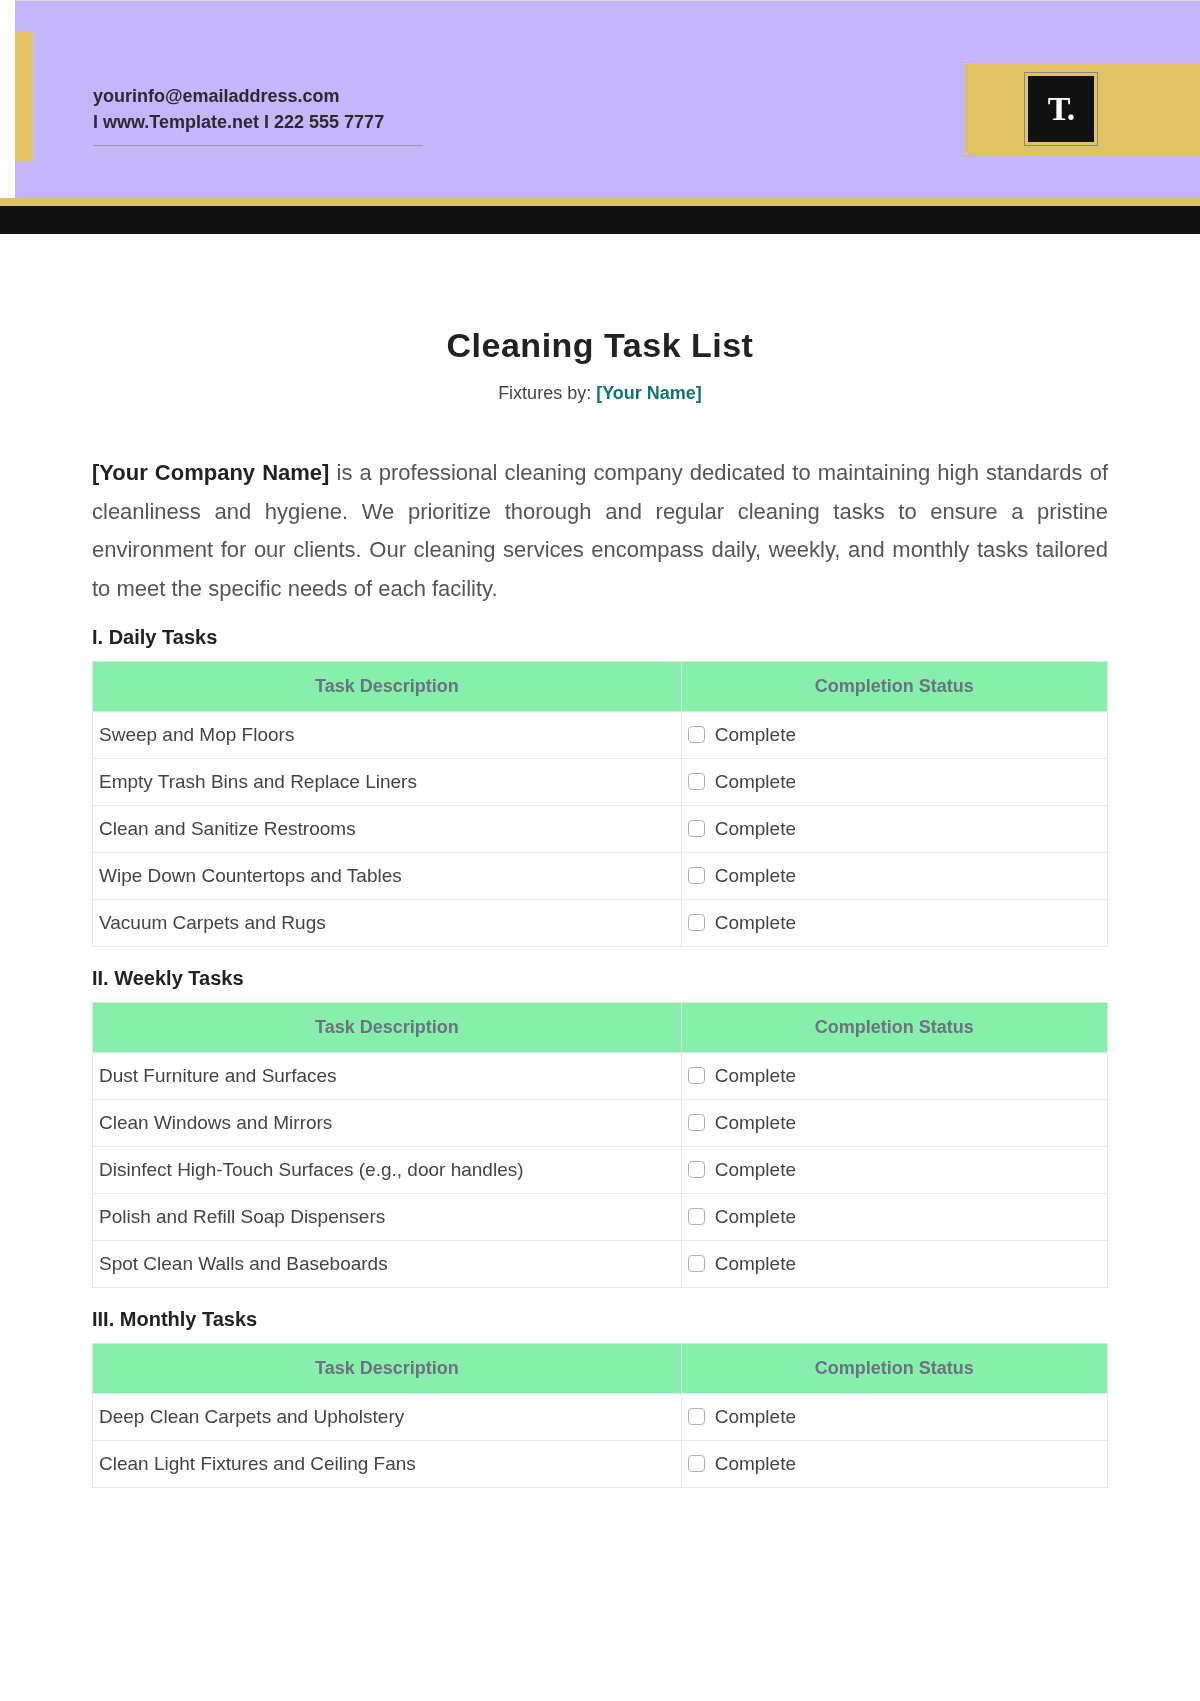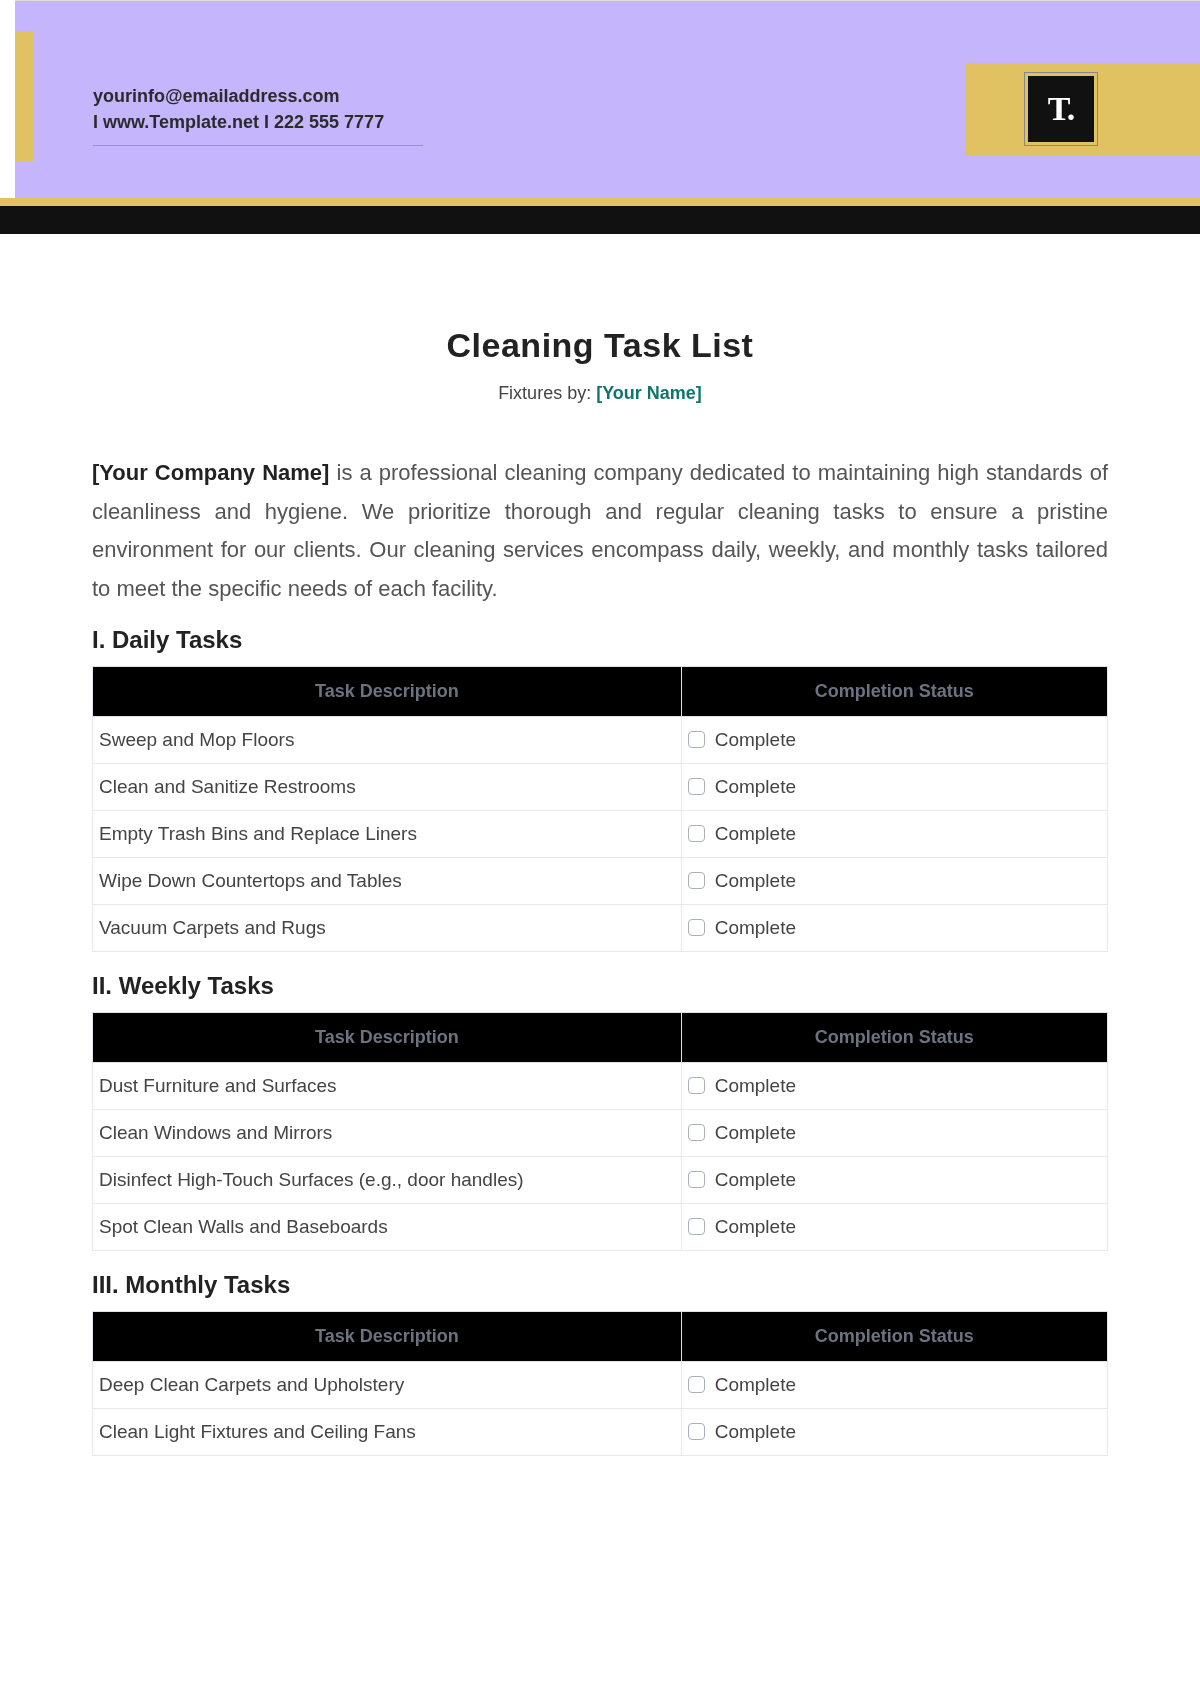--- a/index.html
+++ b/index.html
@@ -84,34 +84,34 @@
   .intro {
     font-size: 22px;
     line-height: 1.75;
     color: #555;
     text-align: justify;
     margin-bottom: 18px;
   }
   .intro b { font-weight: 800; color: #222; }
 
   h2.section {
-    font-size: 24px;
+    font-size: 20px;
     font-weight: 800;
     color: #222;
     margin: 10px 0 12px 0;
   }
 
   table.tasks {
     width: 100%;
     border-collapse: collapse;
     margin-bottom: 20px;
     font-size: 19px;
   }
   table.tasks th {
-    background: #000000;
+    background: #86efac;
     color: #6b7280;
     font-weight: 700;
     padding: 14px 10px;
     border: 1px solid #e0e3e9;
     text-align: center;
     font-size: 18px;
   }
   table.tasks td {
     border: 1px solid #e7e9ee;
     padding: 12px 6px;
@@ -167,25 +167,25 @@
             <th>Task Description</th>
             <th>Completion Status</th>
           </tr>
         </thead>
         <tbody>
           <tr>
             <td class="desc">Sweep and Mop Floors</td>
             <td class="status"><span class="chk"></span><span>Complete</span></td>
           </tr>
           <tr>
+            <td class="desc">Empty Trash Bins and Replace Liners</td>
+            <td class="status"><span class="chk"></span><span>Complete</span></td>
+          </tr>
+          <tr>
             <td class="desc">Clean and Sanitize Restrooms</td>
-            <td class="status"><span class="chk"></span><span>Complete</span></td>
-          </tr>
-          <tr>
-            <td class="desc">Empty Trash Bins and Replace Liners</td>
             <td class="status"><span class="chk"></span><span>Complete</span></td>
           </tr>
           <tr>
             <td class="desc">Wipe Down Countertops and Tables</td>
             <td class="status"><span class="chk"></span><span>Complete</span></td>
           </tr>
           <tr>
             <td class="desc">Vacuum Carpets and Rugs</td>
             <td class="status"><span class="chk"></span><span>Complete</span></td>
           </tr>
@@ -206,20 +206,24 @@
           </tr>
           <tr>
             <td class="desc">Clean Windows and Mirrors</td>
             <td class="status"><span class="chk"></span><span>Complete</span></td>
           </tr>
           <tr>
             <td class="desc">Disinfect High-Touch Surfaces (e.g., door handles)</td>
             <td class="status"><span class="chk"></span><span>Complete</span></td>
           </tr>
           <tr>
+            <td class="desc">Polish and Refill Soap Dispensers</td>
+            <td class="status"><span class="chk"></span><span>Complete</span></td>
+          </tr>
+          <tr>
             <td class="desc">Spot Clean Walls and Baseboards</td>
             <td class="status"><span class="chk"></span><span>Complete</span></td>
           </tr>
         </tbody>
       </table>
       <h2 class="section">III. Monthly Tasks</h2>
       <table class="tasks">
         <thead>
           <tr>
             <th>Task Description</th>

